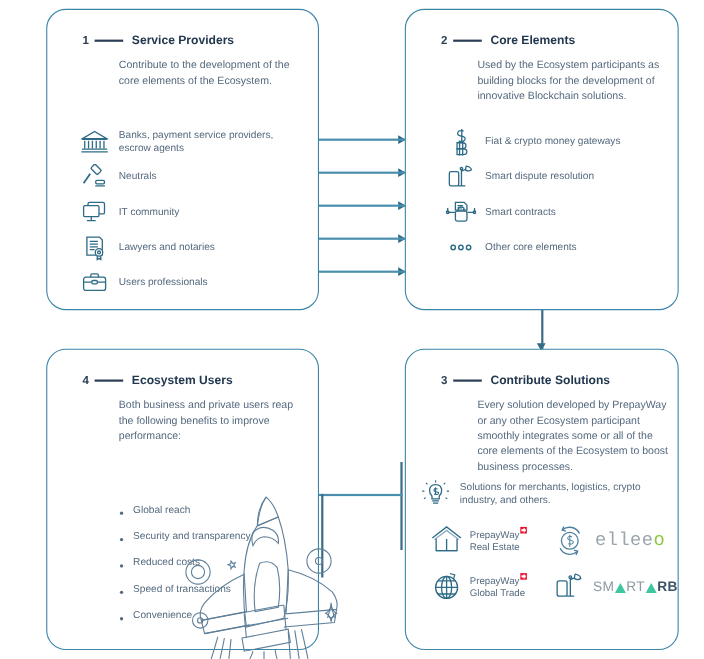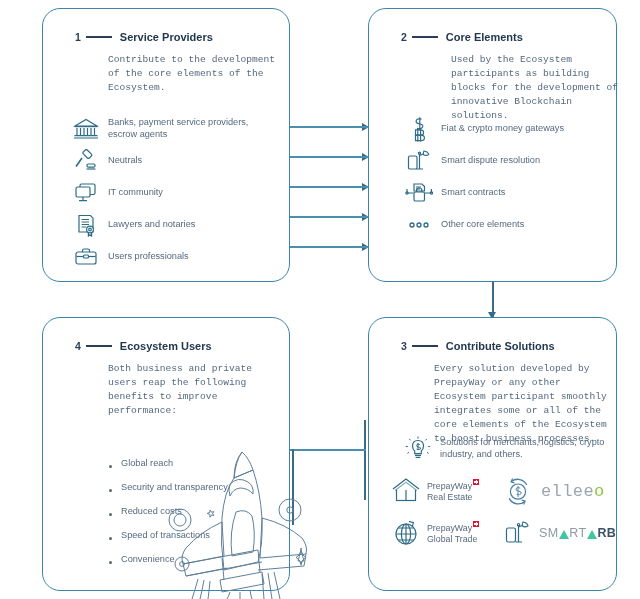--- a/index.html
+++ b/index.html
@@ -65,23 +65,22 @@
   }
 
   .pintro {
     position: absolute;
     left: 65px;
     top: 44px;
     width: 172px;
     font-size: 9.6px;
     line-height: 1.45;
     color: #54697e;
-    font-family: Liberation Mono, monospace;
-  }
-  #panel-2 .pintro { width: 176px; margin-left: 17px; }
+  }
+  #panel-2 .pintro { width: 176px; }
   #panel-3 .pintro { width: 178px; }
   #panel-4 .pintro { width: 160px; }
 
   
   .rows {
     position: absolute;
     left: 26px;
     right: 10px;
   }
   #rows-1 { top: 104px; }
@@ -126,21 +125,21 @@
     width: 3px; height: 3px;
     border-radius: 50%;
     background: #54697e;
     margin-right: 9px;
     min-width: 3px;
   }
 
   
   .sol-lead {
     position: absolute;
-    left: 32px;
+    left: 10px;
     top: 116px;
     display: flex;
     align-items: center;
   }
   .sol-lead .row-lbl { width: 172px; }
 
   .brand-grid {
     position: absolute;
     left: 20px;
     top: 152px;

